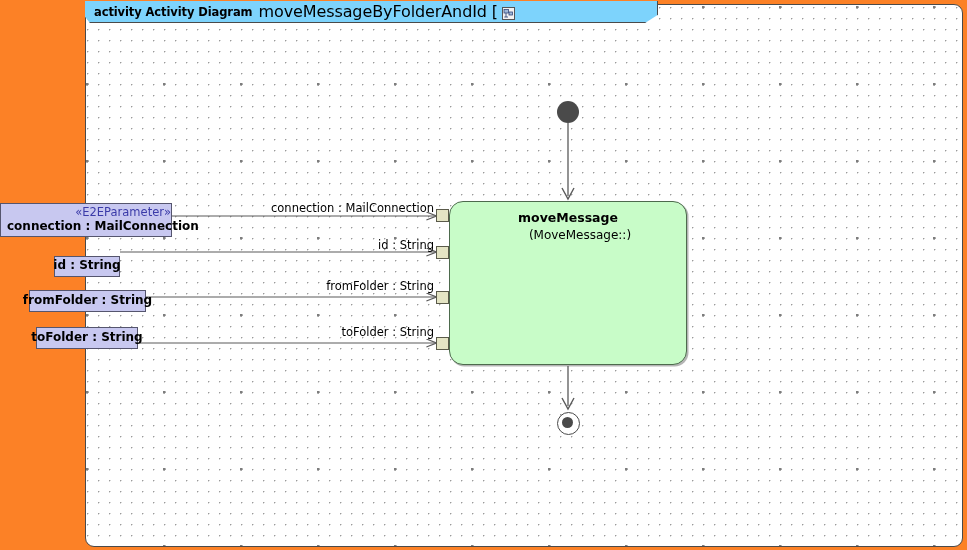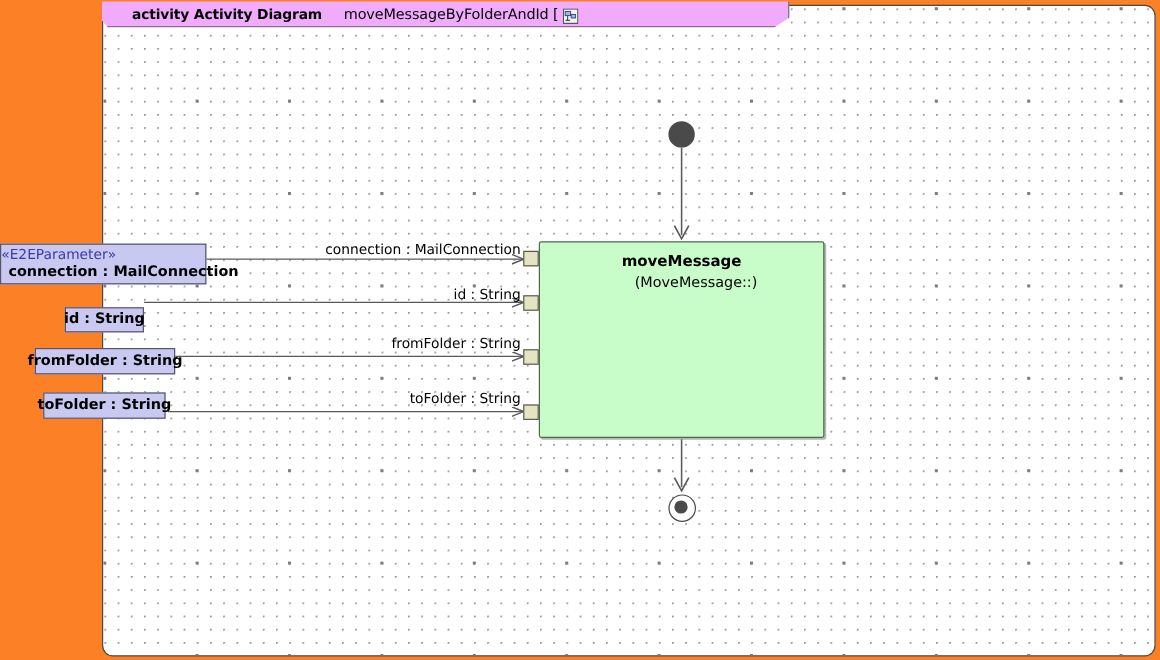--- a/index.html
+++ b/index.html
@@ -59,43 +59,43 @@
     background-position: 0px 1px;
     pointer-events: none;
   }
 
   
   #frame-header {
     position: absolute;
     left: 85px;
     top: 1px;
     height: 22px;
-    background: #f0abfc;
+    background: #7dd3fc;
     border: 1.5px solid #4a4a4a;
     border-top: none;
     border-left: none;
     box-sizing: border-box;
     display: flex;
     align-items: center;
-    padding: 0 0 0 25px;
+    padding: 0 0 0 9px;
     white-space: nowrap;
     
     clip-path: polygon(0 0, 100% 0, 100% 62%, calc(100% - 13px) 100%, 5px 100%, 0 72%);
     z-index: 5;
   }
   .hdr-kw {
     font-size: 11.5px;
     font-weight: bold;
     color: #000;
     letter-spacing: -0.1px;
   }
   .hdr-name {
-    font-size: 12px;
-    color: #000;
-    margin-left: 18px;
+    font-size: 16px;
+    color: #000;
+    margin-left: 6px;
     letter-spacing: -0.1px;
   }
   .hdr-bracket {
     font-size: 12px;
     color: #000;
     margin-left: 2px;
   }
   .hdr-icon {
     display: inline-block;
     width: 13px; height: 13px;
@@ -103,21 +103,21 @@
     position: relative;
     vertical-align: middle;
   }
 
   
   .param-box {
     position: absolute;
     background: #c8c8f0;
     border: 1px solid #55556e;
     box-sizing: border-box;
-    text-align: left;
+    text-align: right;
     z-index: 8;
     line-height: 1.12;
   }
   .param-stereo {
     display: block;
     font-size: 11.5px;
     color: #3a3aa8;
     padding-top: 2px;
   }
   .param-label {
@@ -131,21 +131,21 @@
 
   
   #activity-node {
     position: absolute;
     left: 449px;
     top: 201px;
     width: 238px;
     height: 164px;
     background: #c8fcc8;
     border: 1.3px solid #4d6a4d;
-    border-radius: 2px;
+    border-radius: 14px;
     box-sizing: border-box;
     z-index: 4;
     box-shadow: 1.5px 1.5px 0 rgba(90,90,90,0.45);
   }
   #activity-title {
     text-align: center;
     font-size: 12.5px;
     font-weight: bold;
     color: #000;
     margin-top: 8px;

